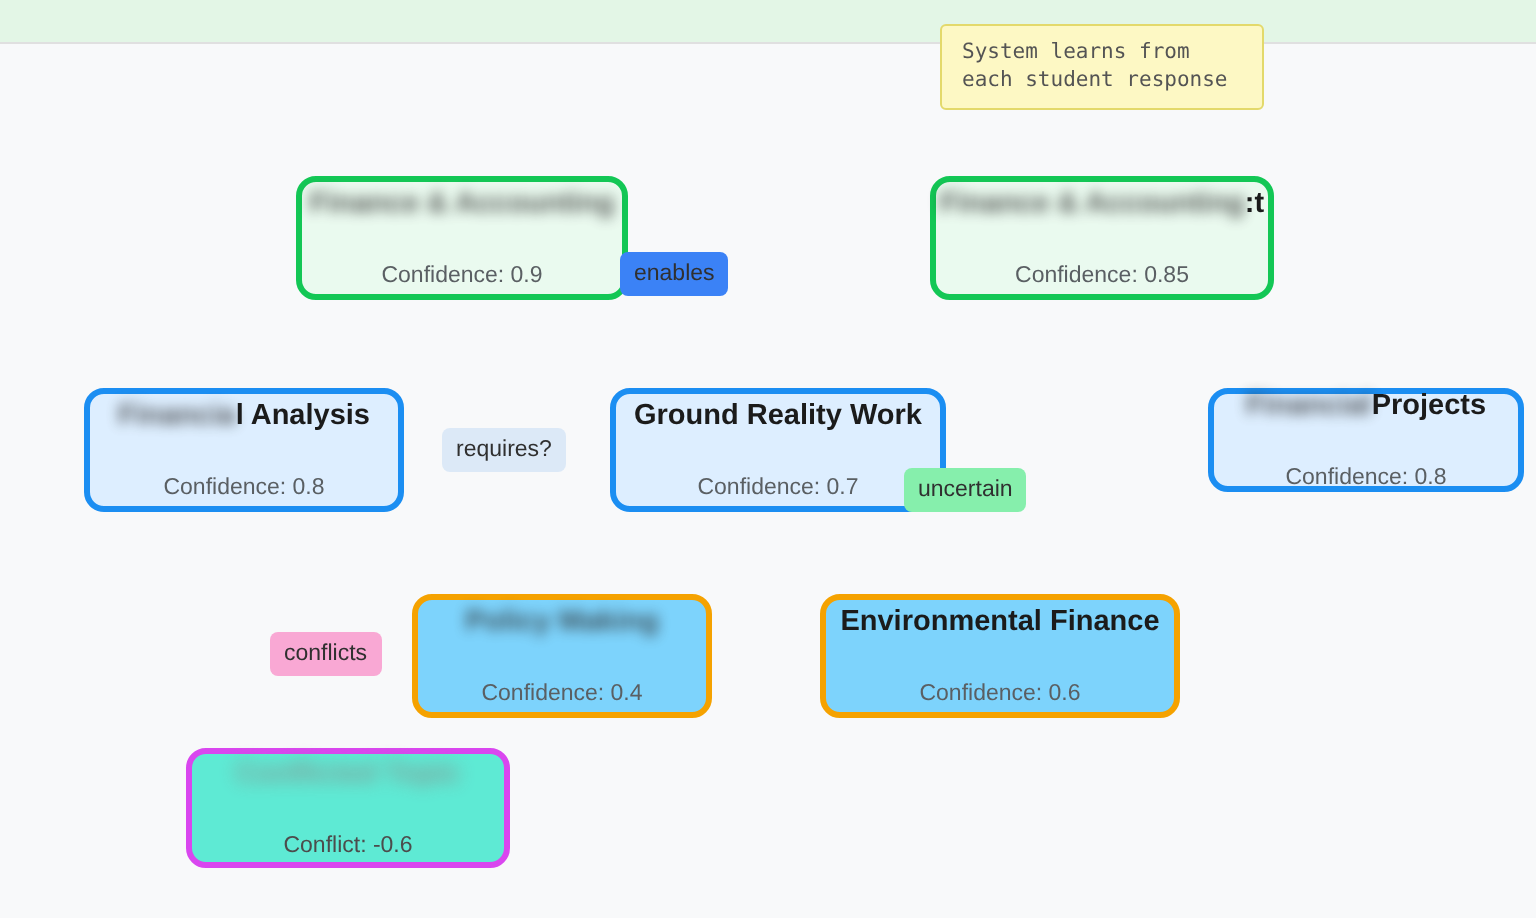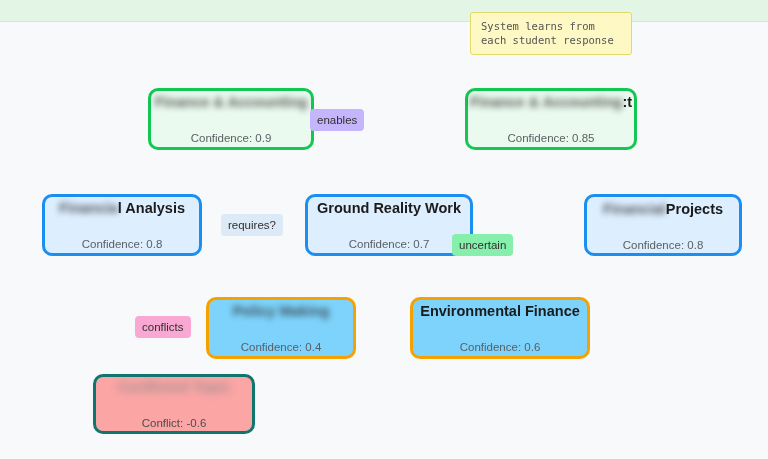--- a/index.html
+++ b/index.html
@@ -99,47 +99,47 @@
     background: #ddeeff;
     border: 3px solid #1b8ef2;
   }
   
   .node.orange {
     background: #7dd3fc;
     border: 3px solid #f5a200;
   }
   
   .node.red {
-    background: #fca5a5;
-    border: 3px solid #0f766e;
+    background: #5eead4;
+    border: 3px solid #d946ef;
   }
   .node.red .node-metric { color: #4c4c4c; }
 
   
   #node-finance-accounting   { left: 148px; top: 88px;  width: 166px; height: 62px; }
   #node-finance-accounting-t { left: 465px; top: 88px;  width: 172px; height: 62px; }
   #node-x-analysis           { left: 42px;  top: 194px; width: 160px; height: 62px; }
   #node-ground-reality-work  { left: 305px; top: 194px; width: 168px; height: 62px; }
-  #node-financial-projects   { left: 584px; top: 194px; width: 158px; height: 62px; justify-content: flex-end; }
+  #node-financial-projects   { left: 604px; top: 194px; width: 158px; height: 52px; }
   #node-policy-making        { left: 206px; top: 297px; width: 150px; height: 62px; }
   #node-environmental-finance{ left: 410px; top: 297px; width: 180px; height: 62px; }
   #node-conflict             { left: 93px;  top: 374px; width: 162px; height: 60px; }
 
   
   .badge {
     position: absolute;
     box-sizing: border-box;
     border-radius: 4px;
     font-size: 11.5px;
     line-height: 14px;
     color: #303030;
     padding: 4px 7px;
     white-space: nowrap;
   }
-  .badge.enables   { background: #c4b5fd; left: 310px; top: 109px; }
+  .badge.enables   { background: #3b82f6; left: 310px; top: 126px; }
   .badge.requires  { background: #dce9f7; left: 221px; top: 214px; }
   .badge.uncertain { background: #86efac; left: 452px; top: 234px; }
   .badge.conflicts { background: #f9a8d4; left: 135px; top: 316px; }
 </style>
 </head>
 <body>
 
 <div id="canvas">
 
   <div class="top-band"></div>

